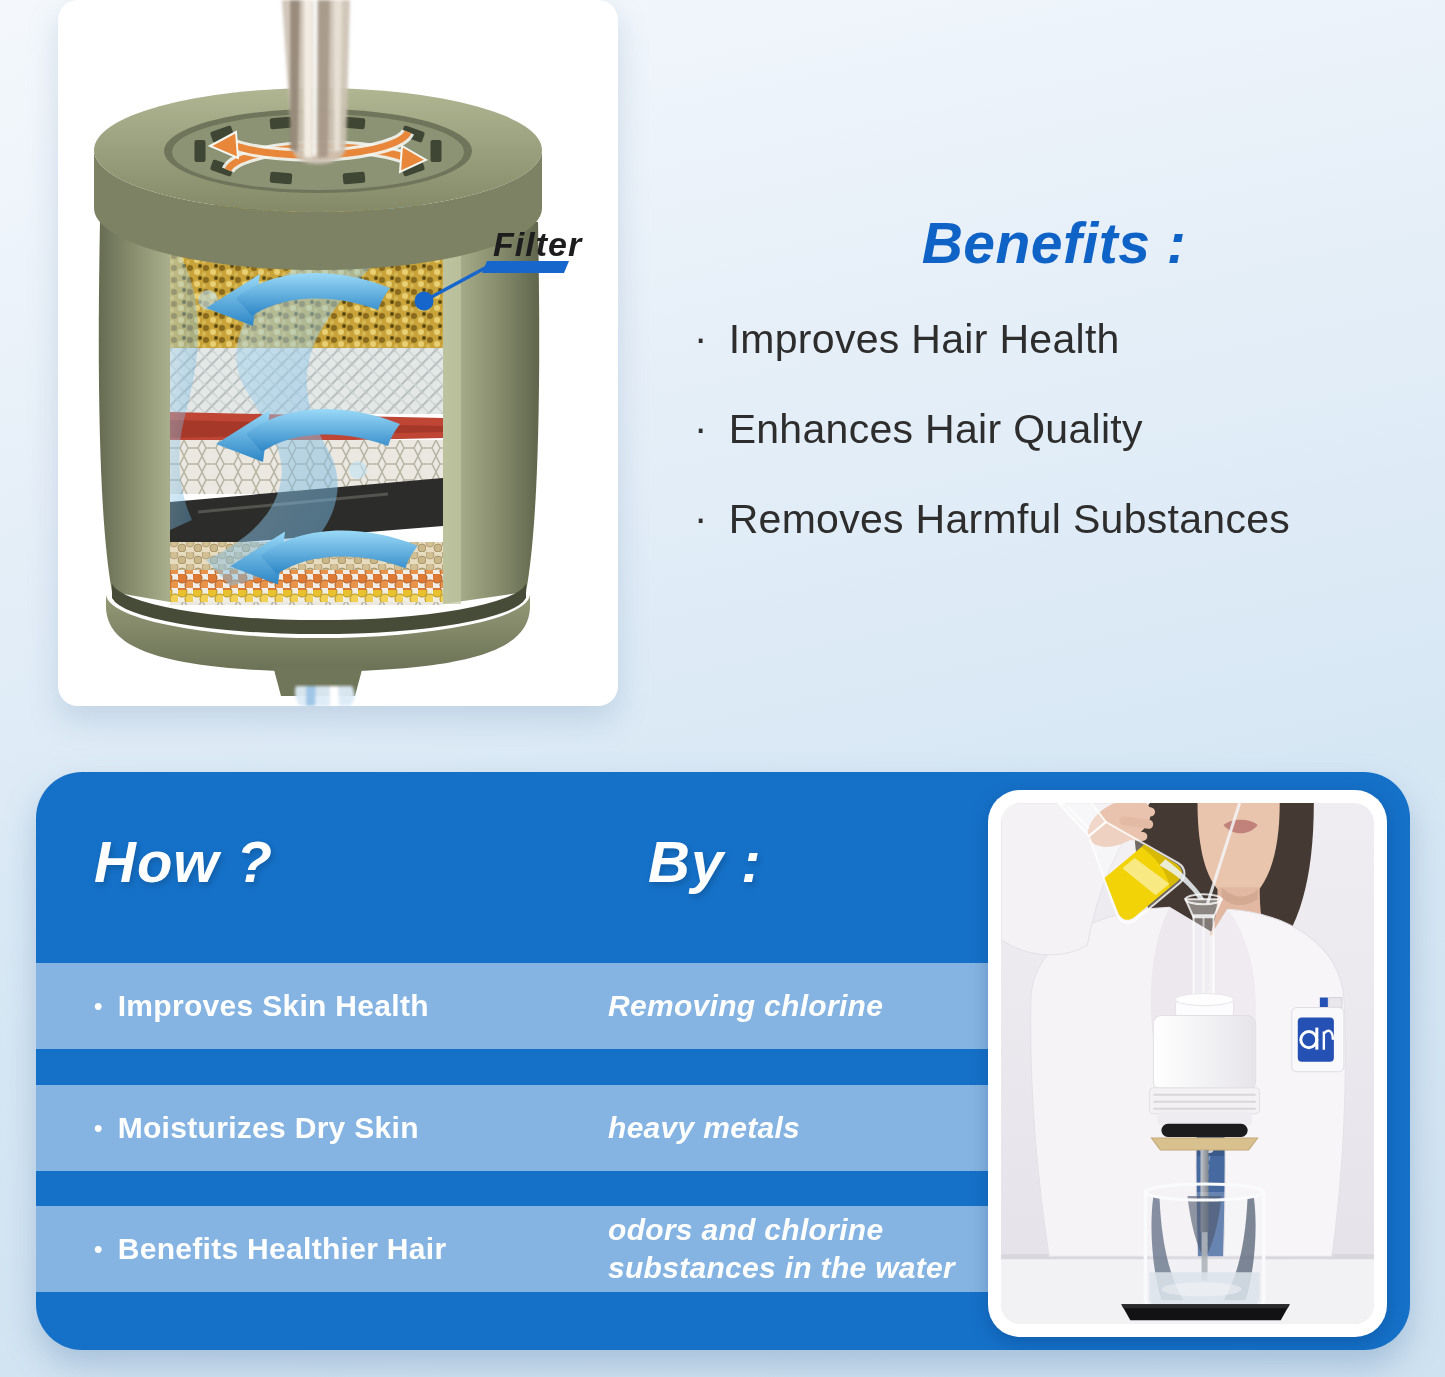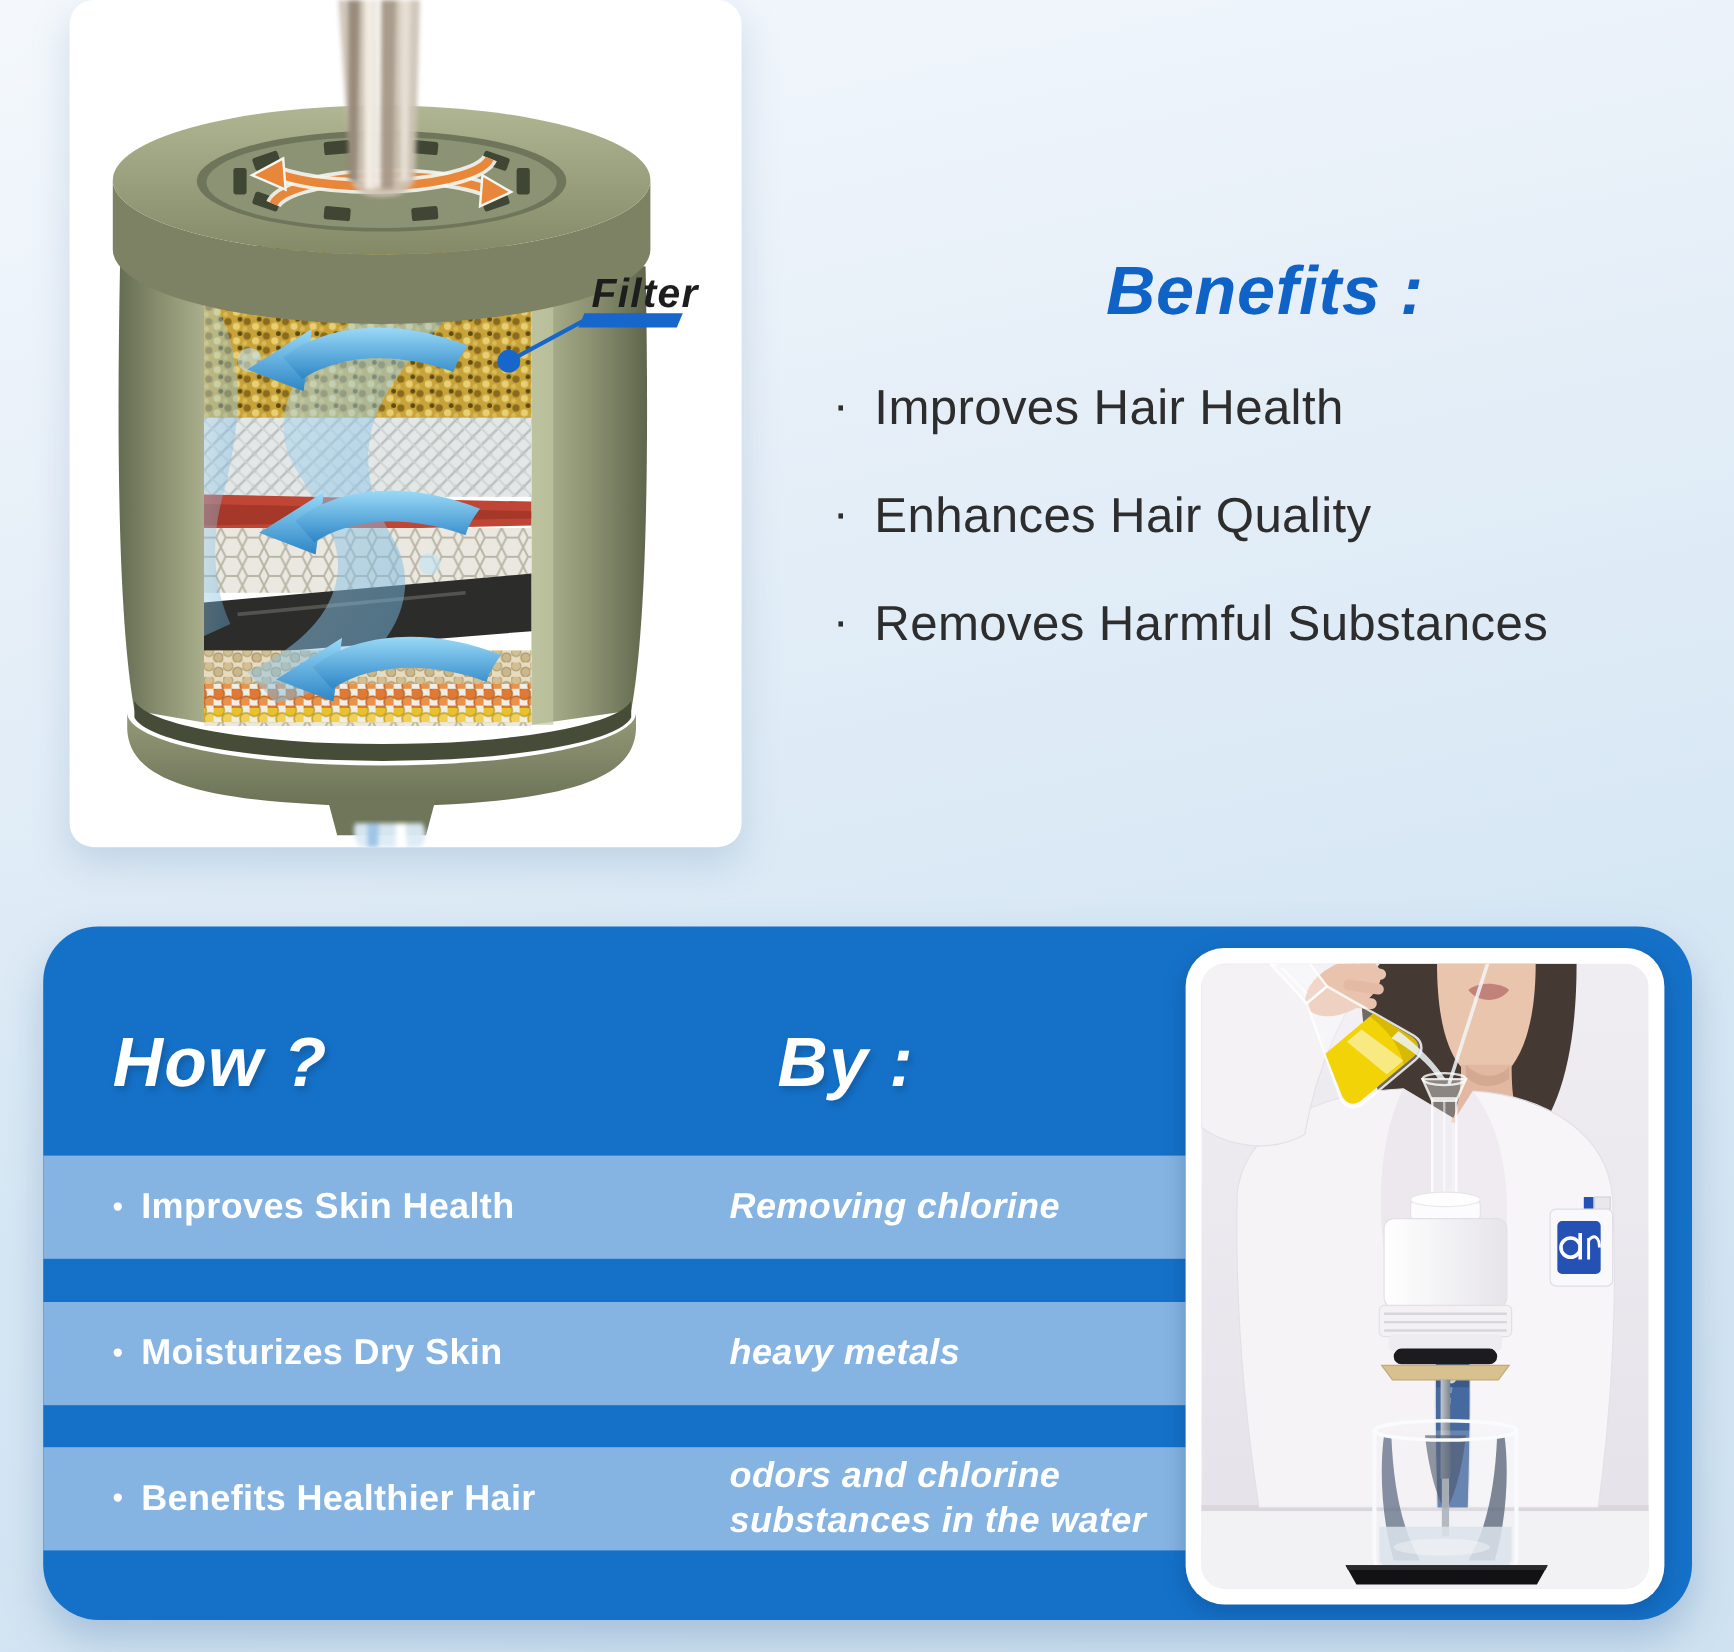--- a/index.html
+++ b/index.html
@@ -30,21 +30,20 @@
   
   .panel{
     position:absolute;left:36px;top:772px;width:1374px;height:578px;
     background:var(--panel-blue,#1571c8);border-radius:46px;overflow:hidden;
     box-shadow:0 16px 32px rgba(90,130,175,.35);
   }
   .panel-heading{
     position:absolute;font-size:58px;font-weight:800;font-style:italic;
     color:var(--text-white,#fff);letter-spacing:1px;
     text-shadow:2px 3px 6px rgba(0,0,0,.18);
-    margin-top:24px;
   }
   .panel-heading.how{left:58px;top:56px;}
   .panel-heading.by{left:612px;top:56px;}
   .prow{
     position:absolute;left:0;width:952px;height:86px;
     background:var(--row-blue,#85b4e2);
   }
   .prow.r1{top:191px;} .prow.r2{top:313px;} .prow.r3{top:434px;}
   .prow-how{
     position:absolute;left:58px;top:50%;transform:translateY(-50%);

